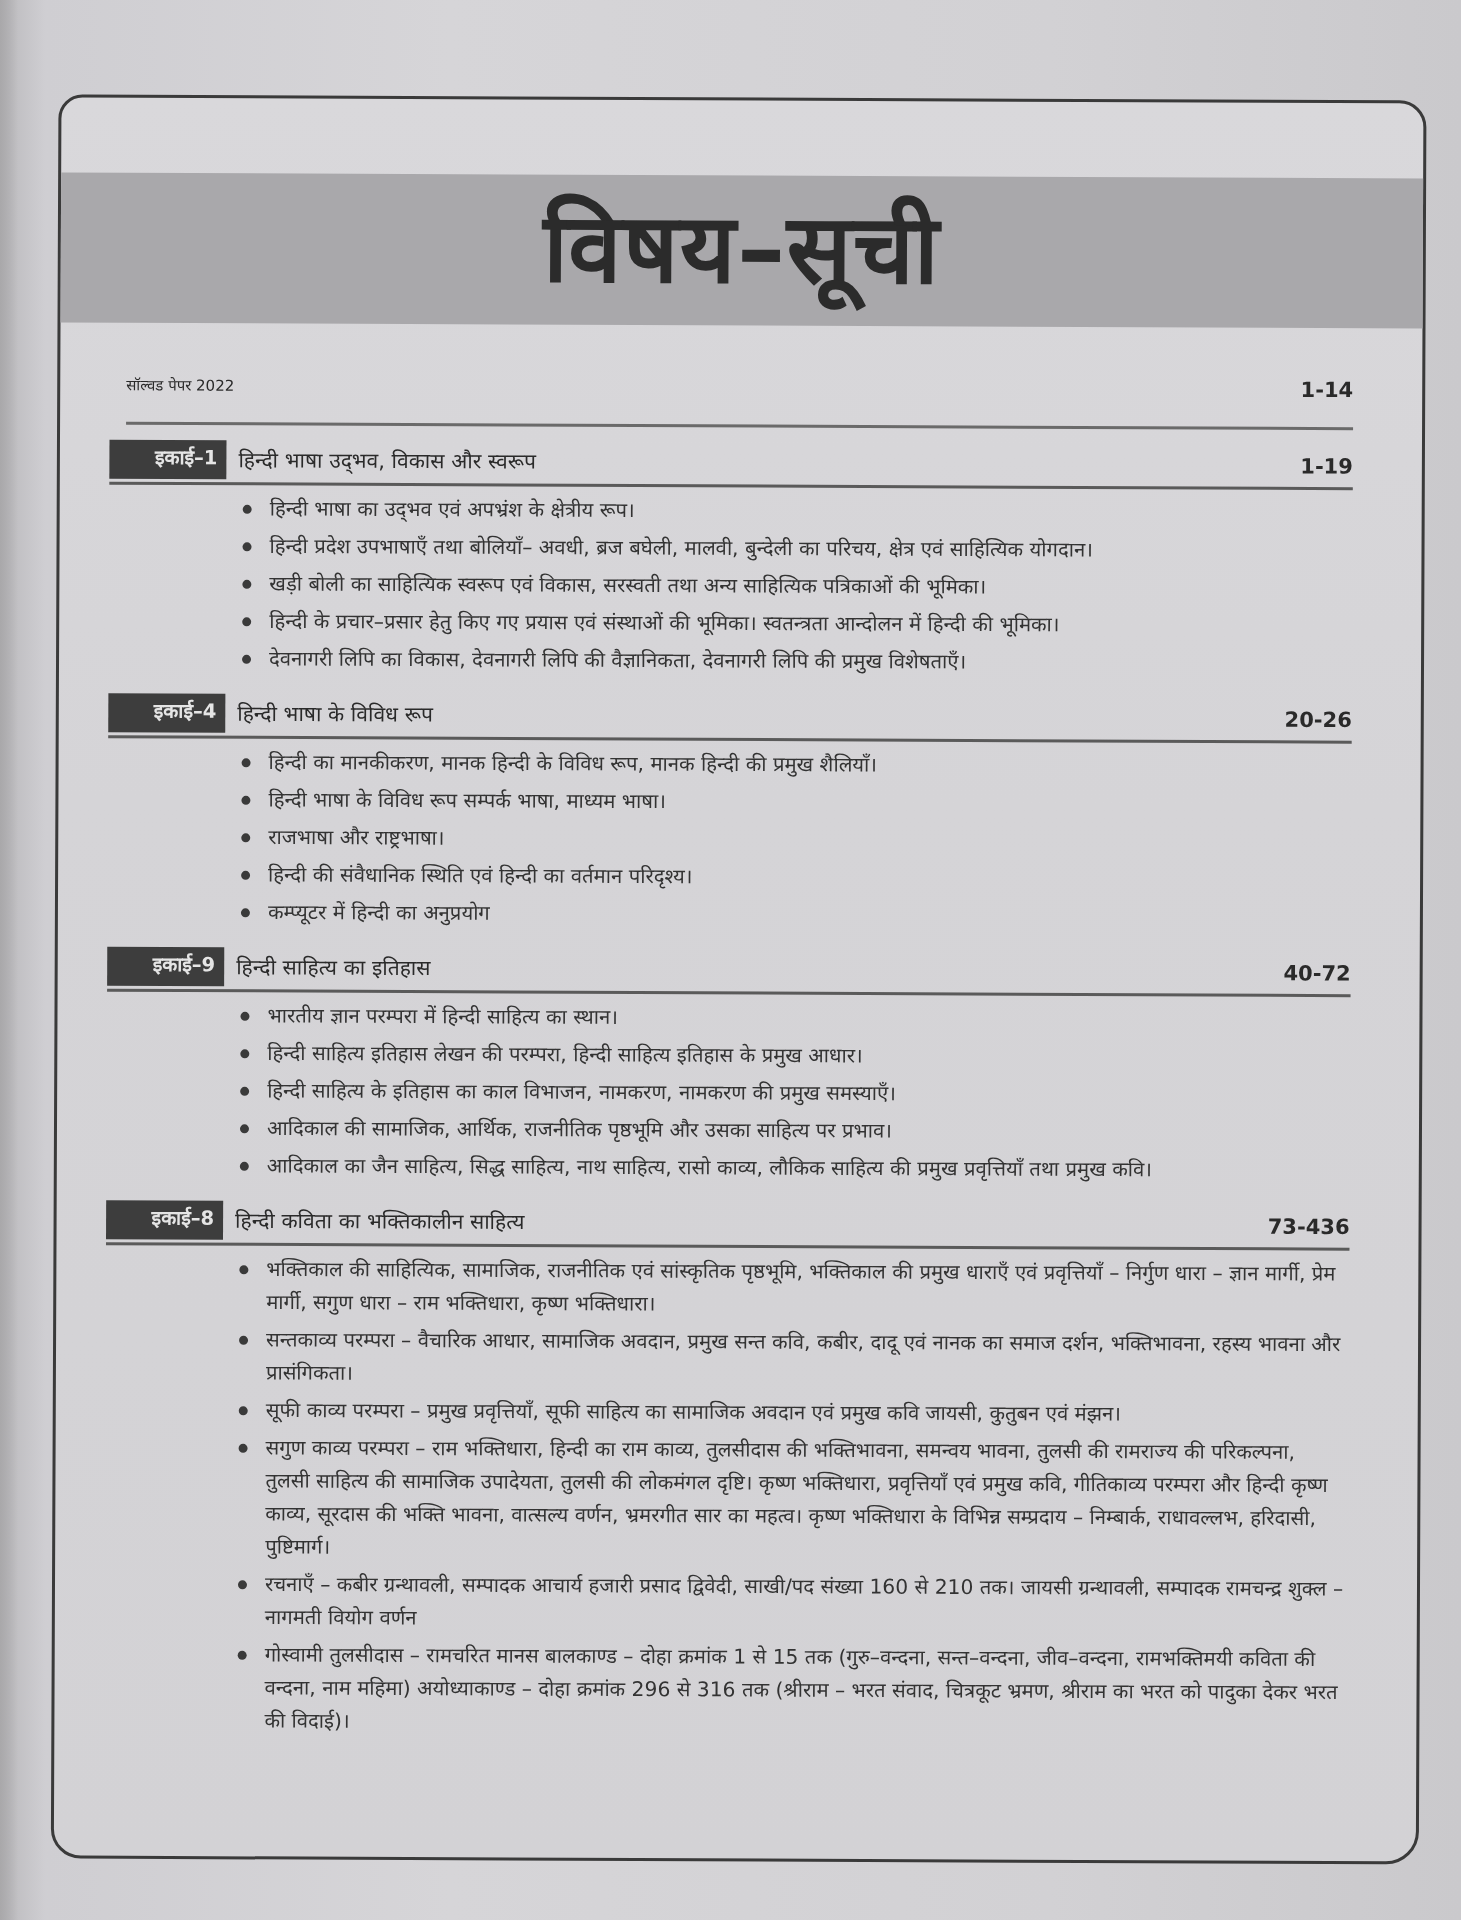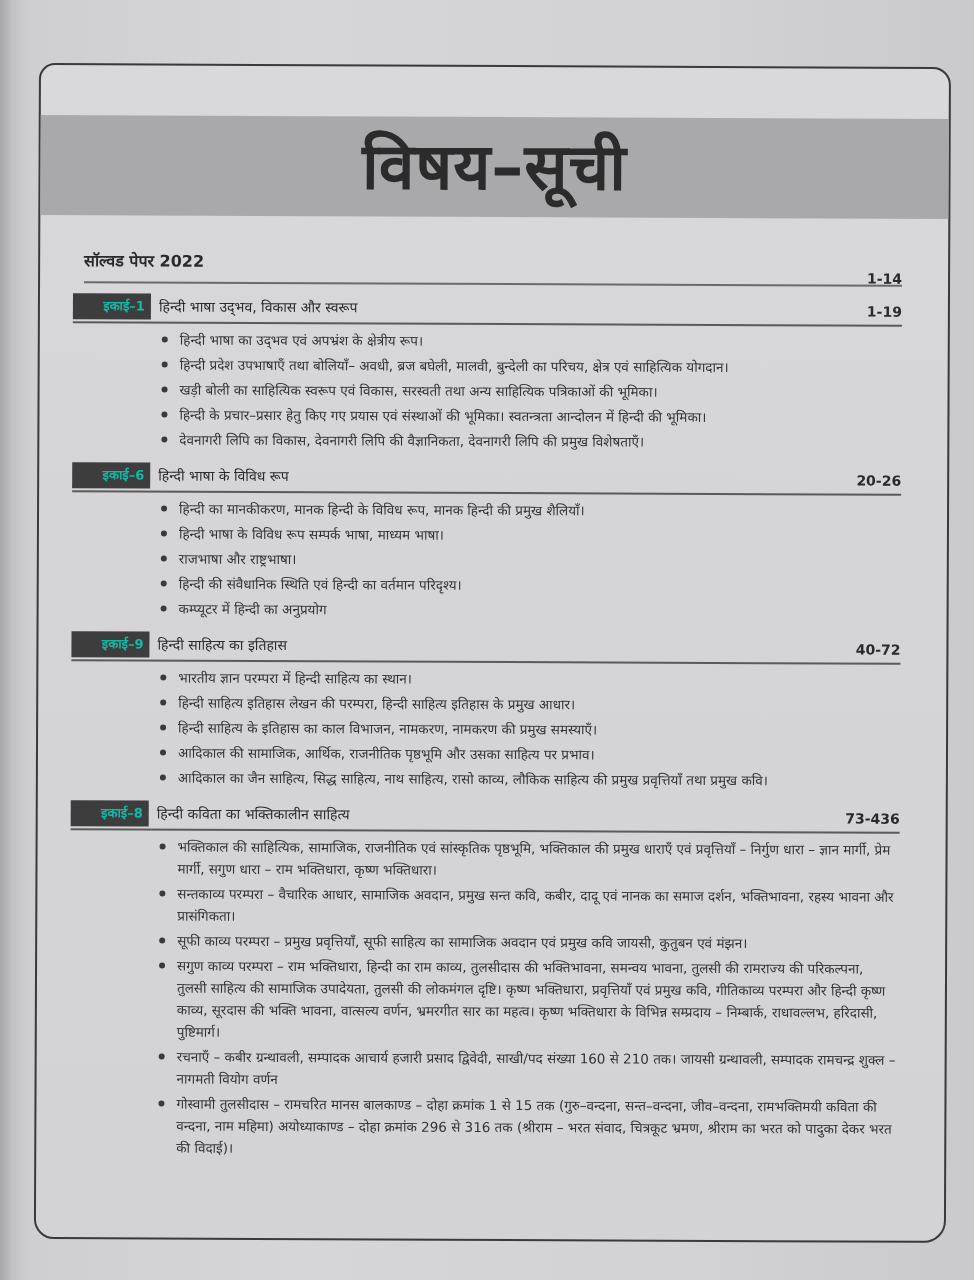--- a/index.html
+++ b/index.html
@@ -57,27 +57,27 @@
       position: relative;
       margin-left: 44px;
       width: 818px;
       height: 38px;
       border-bottom: 2px solid #6a6a6a;
     }
     .solved-title {
       position: absolute;
       left: 0;
       top: 6px;
-      font-size: 16px;
-      font-weight: bold;
+      font-size: 10px;
+      font-weight: normal;
     }
     .solved-pages {
       position: absolute;
       right: 0;
-      top: 24px;
+      top: 6px;
       font-size: 14px;
       font-weight: bold;
     }
     .unit {
       position: relative;
       margin-top: 10px;
     }
     .unit-header {
       position: relative;
       height: 28px;
@@ -85,21 +85,21 @@
       width: 829px;
       border-bottom: 2px solid #5a5a5a;
     }
     .unit-badge {
       position: absolute;
       left: 0;
       top: 0;
       height: 26px;
       width: 78px;
       background: #3d3d3d;
-      color: #14b8a6;
+      color: #e5e5e5;
       font-size: 13px;
       font-weight: bold;
       line-height: 26px;
       text-align: right;
       padding-right: 6px;
       box-sizing: border-box;
     }
     .unit-title {
       position: absolute;
       left: 86px;
@@ -175,21 +175,21 @@
         <li class="topic"><span class="bullet"></span><span>हिन्दी भाषा का उद्‌भव एवं अपभ्रंश के क्षेत्रीय रूप।</span></li>
         <li class="topic"><span class="bullet"></span><span>हिन्दी प्रदेश उपभाषाएँ तथा बोलियाँ– अवधी, ब्रज बघेली, मालवी, बुन्देली का परिचय, क्षेत्र एवं साहित्यिक योगदान।</span></li>
         <li class="topic"><span class="bullet"></span><span>खड़ी बोली का साहित्यिक स्वरूप एवं विकास, सरस्वती तथा अन्य साहित्यिक पत्रिकाओं की भूमिका।</span></li>
         <li class="topic"><span class="bullet"></span><span>हिन्दी के प्रचार–प्रसार हेतु किए गए प्रयास एवं संस्थाओं की भूमिका। स्वतन्त्रता आन्दोलन में हिन्दी की भूमिका।</span></li>
         <li class="topic"><span class="bullet"></span><span>देवनागरी लिपि का विकास, देवनागरी लिपि की वैज्ञानिकता, देवनागरी लिपि की प्रमुख विशेषताएँ।</span></li>
       </ul>
     </div>
 
     <div class="unit">
       <div class="unit-header">
-        <span class="unit-badge">इकाई–6</span>
+        <span class="unit-badge">इकाई–4</span>
         <span class="unit-title">हिन्दी भाषा के विविध रूप</span>
         <span class="unit-pages">20-26</span>
       </div>
       <ul class="topics">
         <li class="topic"><span class="bullet"></span><span>हिन्दी का मानकीकरण, मानक हिन्दी के विविध रूप, मानक हिन्दी की प्रमुख शैलियाँ।</span></li>
         <li class="topic"><span class="bullet"></span><span>हिन्दी भाषा के विविध रूप सम्पर्क भाषा, माध्यम भाषा।</span></li>
         <li class="topic"><span class="bullet"></span><span>राजभाषा और राष्ट्रभाषा।</span></li>
         <li class="topic"><span class="bullet"></span><span>हिन्दी की संवैधानिक स्थिति एवं हिन्दी का वर्तमान परिदृश्य।</span></li>
         <li class="topic"><span class="bullet"></span><span>कम्प्यूटर में हिन्दी का अनुप्रयोग</span></li>
       </ul>

